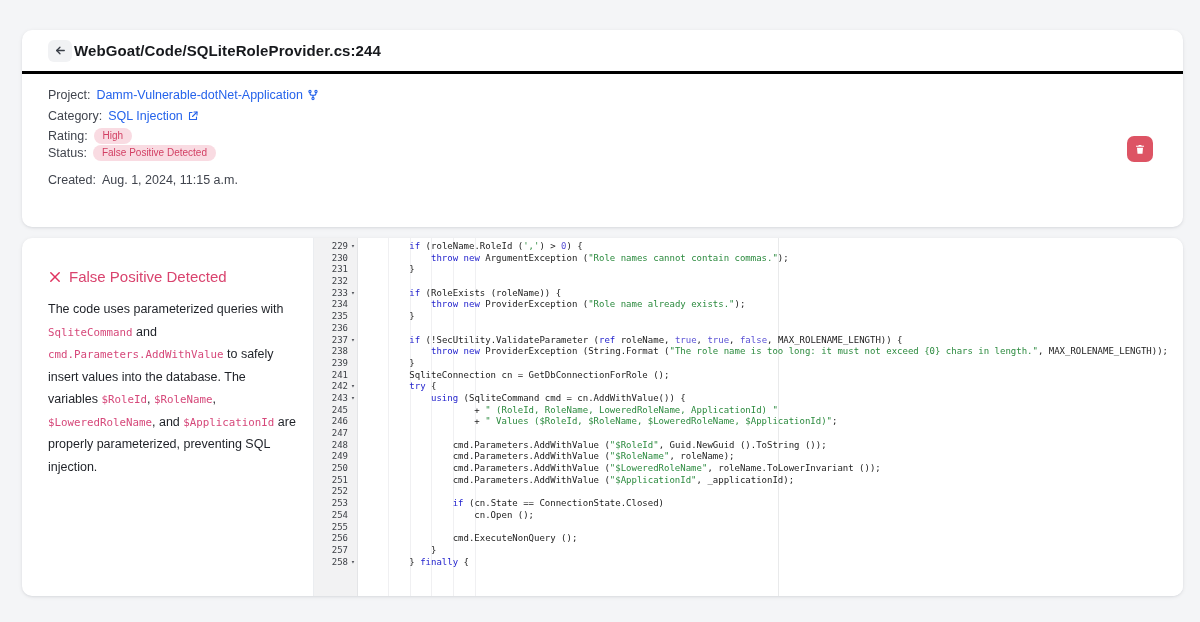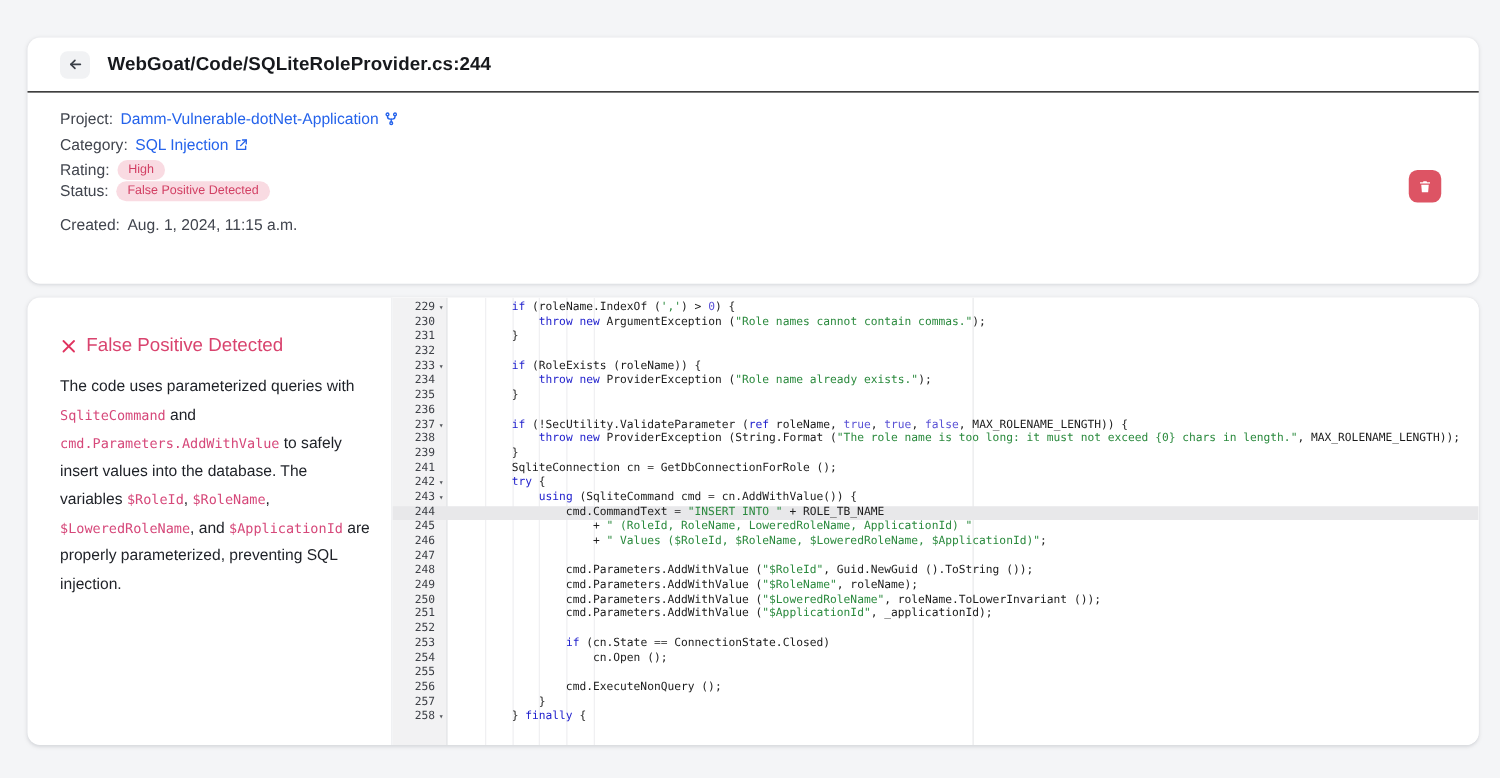--- a/index.html
+++ b/index.html
@@ -11,22 +11,22 @@
     overflow:hidden;
   }
   .page { position:relative; width:1200px; height:622px; }
   .card {
     position:absolute; background:#fff; border-radius:10px;
     box-shadow:0 1px 2px rgba(16,24,40,.05), 0 1px 4px rgba(16,24,40,.08);
   }
   
   .card-top { left:22px; top:30px; width:1161px; height:197px; }
   .card-top .hdr {
-    display:flex; align-items:center; gap:14px;
-    height:44px; padding:0 26px; border-bottom:1px solid #000000;
+    display:flex; align-items:center; gap:2px;
+    height:44px; padding:0 26px; border-bottom:3px solid #000000;
   }
   .back-btn {
     width:24px; height:22px; border:none; border-radius:6px;
     background:#f1f2f4; display:flex; align-items:center; justify-content:center;
     cursor:pointer; padding:0;
   }
   .title { font-size:15px; font-weight:600; color:#17191d; letter-spacing:.1px; }
   .meta { padding:12px 26px 0 26px; font-size:12.5px; color:#41454e; }
   .meta-row { display:flex; align-items:center; gap:6px; height:17px; }
   .meta-row.r1 { margin-bottom:4px; }
@@ -168,35 +168,34 @@
 
     <div class="code-viewer">
       <div class="gutter-bg"></div>
       <div class="guide" style="left:74px"></div>
       <div class="guide" style="left:96px"></div>
       <div class="guide" style="left:117px"></div>
       <div class="guide" style="left:139px"></div>
       <div class="guide" style="left:161px"></div>
       <div class="ruler"></div>
       <div class="code-lines">
-          <div class="code-row"><div class="gut"><span class="num">229</span><span class="fold">▾</span></div><div class="codecell"><span class="tk-p">        </span><span class="tk-k">if</span><span class="tk-p"> (roleName.IndexOf (</span><span class="tk-s">','</span><span class="tk-p">) &gt; </span><span class="tk-b">0</span><span class="tk-p">) {</span></div></div>
+          <div class="code-row"><div class="gut"><span class="num">229</span><span class="fold">▾</span></div><div class="codecell"><span class="tk-p">        </span><span class="tk-k">if</span><span class="tk-p"> (roleName.RoleId (</span><span class="tk-s">','</span><span class="tk-p">) &gt; </span><span class="tk-b">0</span><span class="tk-p">) {</span></div></div>
           <div class="code-row"><div class="gut"><span class="num">230</span><span class="fold"></span></div><div class="codecell"><span class="tk-p">            </span><span class="tk-k">throw</span><span class="tk-p"> </span><span class="tk-k">new</span><span class="tk-p"> ArgumentException (</span><span class="tk-s">"Role names cannot contain commas."</span><span class="tk-p">);</span></div></div>
           <div class="code-row"><div class="gut"><span class="num">231</span><span class="fold"></span></div><div class="codecell"><span class="tk-p">        }</span></div></div>
           <div class="code-row"><div class="gut"><span class="num">232</span><span class="fold"></span></div><div class="codecell"></div></div>
           <div class="code-row"><div class="gut"><span class="num">233</span><span class="fold">▾</span></div><div class="codecell"><span class="tk-p">        </span><span class="tk-k">if</span><span class="tk-p"> (RoleExists (roleName)) {</span></div></div>
           <div class="code-row"><div class="gut"><span class="num">234</span><span class="fold"></span></div><div class="codecell"><span class="tk-p">            </span><span class="tk-k">throw</span><span class="tk-p"> </span><span class="tk-k">new</span><span class="tk-p"> ProviderException (</span><span class="tk-s">"Role name already exists."</span><span class="tk-p">);</span></div></div>
           <div class="code-row"><div class="gut"><span class="num">235</span><span class="fold"></span></div><div class="codecell"><span class="tk-p">        }</span></div></div>
           <div class="code-row"><div class="gut"><span class="num">236</span><span class="fold"></span></div><div class="codecell"></div></div>
           <div class="code-row"><div class="gut"><span class="num">237</span><span class="fold">▾</span></div><div class="codecell"><span class="tk-p">        </span><span class="tk-k">if</span><span class="tk-p"> (!SecUtility.ValidateParameter (</span><span class="tk-k">ref</span><span class="tk-p"> roleName, </span><span class="tk-b">true</span><span class="tk-p">, </span><span class="tk-b">true</span><span class="tk-p">, </span><span class="tk-b">false</span><span class="tk-p">, MAX_ROLENAME_LENGTH)) {</span></div></div>
           <div class="code-row"><div class="gut"><span class="num">238</span><span class="fold"></span></div><div class="codecell"><span class="tk-p">            </span><span class="tk-k">throw</span><span class="tk-p"> </span><span class="tk-k">new</span><span class="tk-p"> ProviderException (String.Format (</span><span class="tk-s">"The role name is too long: it must not exceed {0} chars in length."</span><span class="tk-p">, MAX_ROLENAME_LENGTH));</span></div></div>
           <div class="code-row"><div class="gut"><span class="num">239</span><span class="fold"></span></div><div class="codecell"><span class="tk-p">        }</span></div></div>
           <div class="code-row"><div class="gut"><span class="num">241</span><span class="fold"></span></div><div class="codecell"><span class="tk-p">        SqliteConnection cn = GetDbConnectionForRole ();</span></div></div>
           <div class="code-row"><div class="gut"><span class="num">242</span><span class="fold">▾</span></div><div class="codecell"><span class="tk-p">        </span><span class="tk-k">try</span><span class="tk-p"> {</span></div></div>
           <div class="code-row"><div class="gut"><span class="num">243</span><span class="fold">▾</span></div><div class="codecell"><span class="tk-p">            </span><span class="tk-k">using</span><span class="tk-p"> (SqliteCommand cmd = cn.AddWithValue()) {</span></div></div>
-          <div class="code-row hl"><div class="gut"><span class="num">244</span><span class="fold"></span></div><div class="codecell"><span class="tk-p">                cmd.CommandText = </span><span class="tk-s">"INSERT INTO "</span><span class="tk-p"> + ROLE_TB_NAME</span></div></div>
           <div class="code-row"><div class="gut"><span class="num">245</span><span class="fold"></span></div><div class="codecell"><span class="tk-p">                    + </span><span class="tk-s">" (RoleId, RoleName, LoweredRoleName, ApplicationId) "</span></div></div>
           <div class="code-row"><div class="gut"><span class="num">246</span><span class="fold"></span></div><div class="codecell"><span class="tk-p">                    + </span><span class="tk-s">" Values ($RoleId, $RoleName, $LoweredRoleName, $ApplicationId)"</span><span class="tk-p">;</span></div></div>
           <div class="code-row"><div class="gut"><span class="num">247</span><span class="fold"></span></div><div class="codecell"></div></div>
           <div class="code-row"><div class="gut"><span class="num">248</span><span class="fold"></span></div><div class="codecell"><span class="tk-p">                cmd.Parameters.AddWithValue (</span><span class="tk-s">"$RoleId"</span><span class="tk-p">, Guid.NewGuid ().ToString ());</span></div></div>
           <div class="code-row"><div class="gut"><span class="num">249</span><span class="fold"></span></div><div class="codecell"><span class="tk-p">                cmd.Parameters.AddWithValue (</span><span class="tk-s">"$RoleName"</span><span class="tk-p">, roleName);</span></div></div>
           <div class="code-row"><div class="gut"><span class="num">250</span><span class="fold"></span></div><div class="codecell"><span class="tk-p">                cmd.Parameters.AddWithValue (</span><span class="tk-s">"$LoweredRoleName"</span><span class="tk-p">, roleName.ToLowerInvariant ());</span></div></div>
           <div class="code-row"><div class="gut"><span class="num">251</span><span class="fold"></span></div><div class="codecell"><span class="tk-p">                cmd.Parameters.AddWithValue (</span><span class="tk-s">"$ApplicationId"</span><span class="tk-p">, _applicationId);</span></div></div>
           <div class="code-row"><div class="gut"><span class="num">252</span><span class="fold"></span></div><div class="codecell"></div></div>
           <div class="code-row"><div class="gut"><span class="num">253</span><span class="fold"></span></div><div class="codecell"><span class="tk-p">                </span><span class="tk-k">if</span><span class="tk-p"> (cn.State == ConnectionState.Closed)</span></div></div>
           <div class="code-row"><div class="gut"><span class="num">254</span><span class="fold"></span></div><div class="codecell"><span class="tk-p">                    cn.Open ();</span></div></div>

